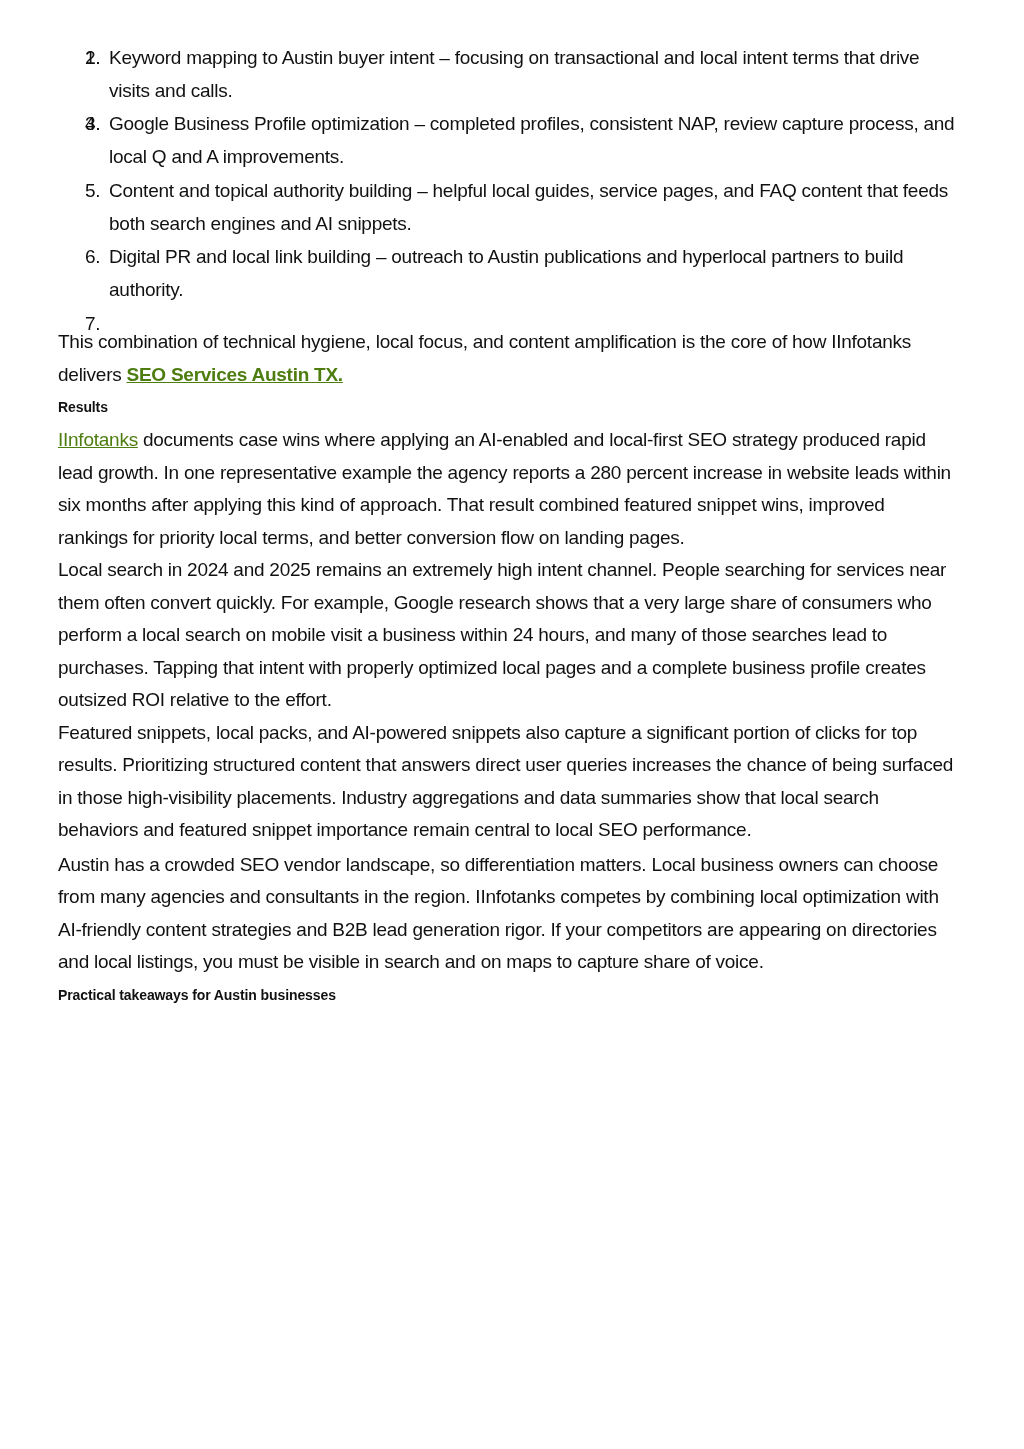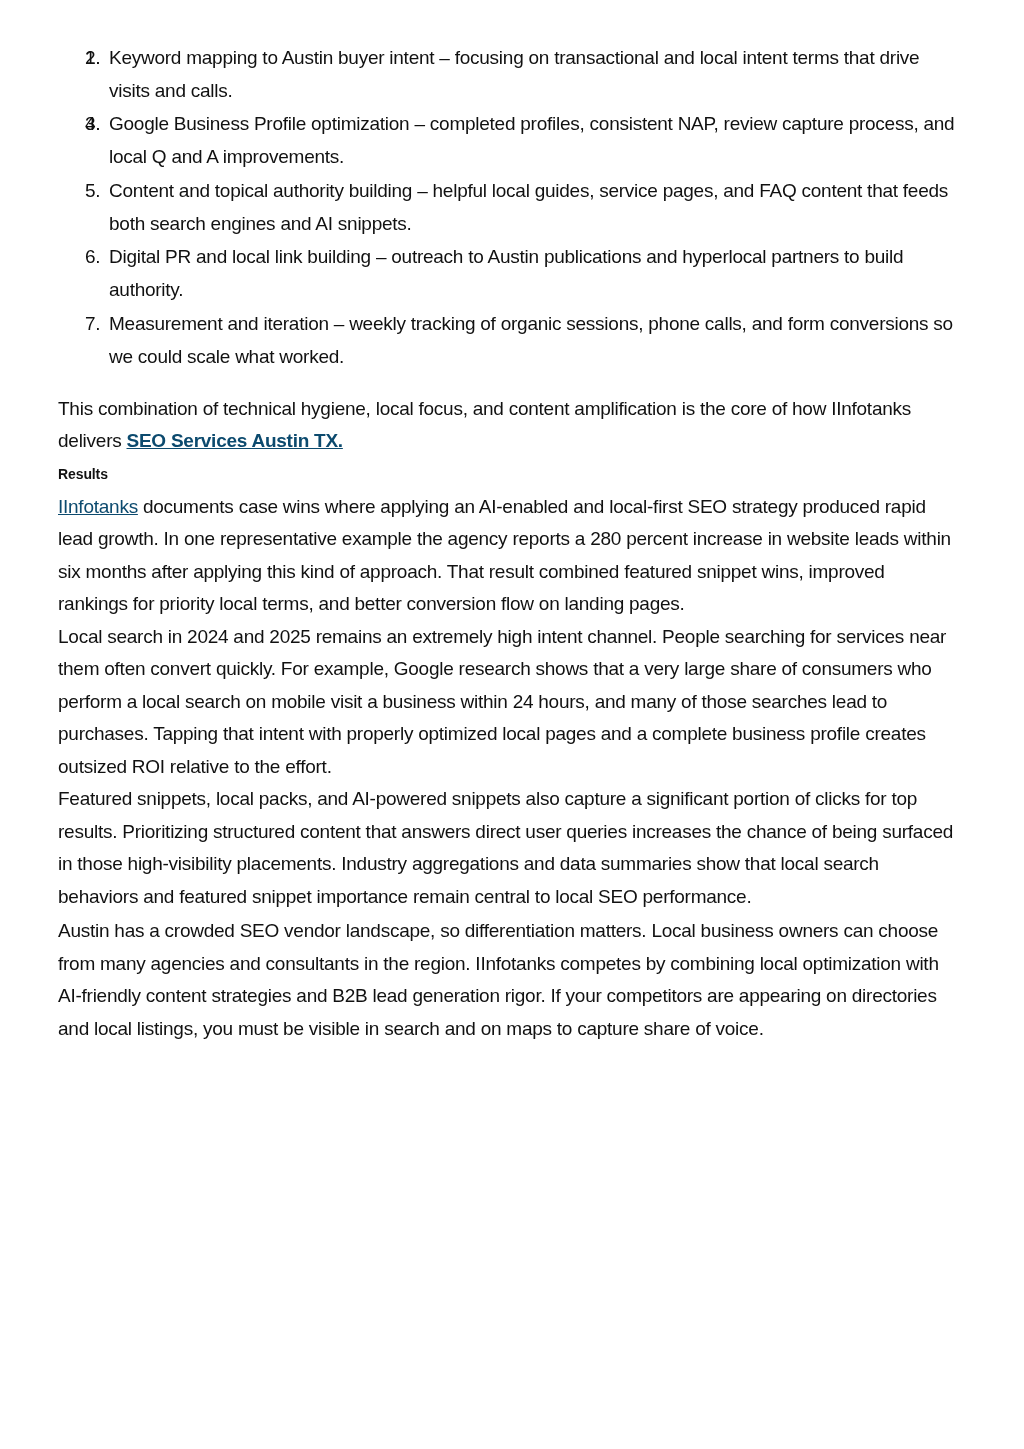--- a/index.html
+++ b/index.html
@@ -46,21 +46,21 @@
     }
     .para-first { margin-top: 20px; }
     h3 {
       margin: 0;
       font-size: 14px;
       font-weight: bold;
       line-height: 33px;
       letter-spacing: -0.1px;
     }
     a.link {
-      color: #0c4a6e;
+      color: #4d7c0f;
     }
     a.link.bold {
       font-weight: bold;
     }
   </style>
 </head>
 <body>
 
 <div class="page">
 
@@ -82,27 +82,27 @@
     <li>
       <span class="num">5.</span>
       <span>Content and topical authority building – helpful local guides, service pages, and FAQ content that feeds both search engines and AI snippets.</span>
     </li>
     <li>
       <span class="num">6.</span>
       <span>Digital PR and local link building – outreach to Austin publications and hyperlocal partners to build authority.</span>
     </li>
     <li>
       <span class="num">7.</span>
-      <span>Measurement and iteration – weekly tracking of organic sessions, phone calls, and form conversions so we could scale what worked.</span>
     </li>
   </ol>
 
   <p class="para-first"><span>This combination of technical hygiene, local focus, and content amplification is the core of how IInfotanks delivers </span><a class="link bold" href="#">SEO Services Austin TX.</a></p>
 
   <h3>Results</h3>
   <p><a class="link" href="#">IInfotanks</a><span> documents case wins where applying an AI-enabled and local-first SEO strategy produced rapid lead growth. In one representative example the agency reports a 280 percent increase in website leads within six months after applying this kind of approach. That result combined featured snippet wins, improved rankings for priority local terms, and better conversion flow on landing pages.</span></p>
 
   <p>Local search in 2024 and 2025 remains an extremely high intent channel. People searching for services near them often convert quickly. For example, Google research shows that a very large share of consumers who perform a local search on mobile visit a business within 24 hours, and many of those searches lead to purchases. Tapping that intent with properly optimized local pages and a complete business profile creates outsized ROI relative to the effort.</p>
   <p>Featured snippets, local packs, and AI-powered snippets also capture a significant portion of clicks for top results. Prioritizing structured content that answers direct user queries increases the chance of being surfaced in those high-visibility placements. Industry aggregations and data summaries show that local search behaviors and featured snippet importance remain central to local SEO performance.</p>
   <p style="margin-top:2px;">Austin has a crowded SEO vendor landscape, so differentiation matters. Local business owners can choose from many agencies and consultants in the region. IInfotanks competes by combining local optimization with AI-friendly content strategies and B2B lead generation rigor. If your competitors are appearing on directories and local listings, you must be visible in search and on maps to capture share of voice.</p>
 
+  <h3>Practical takeaways for Austin businesses</h3>
 
 </div>
 
 </body></html>

